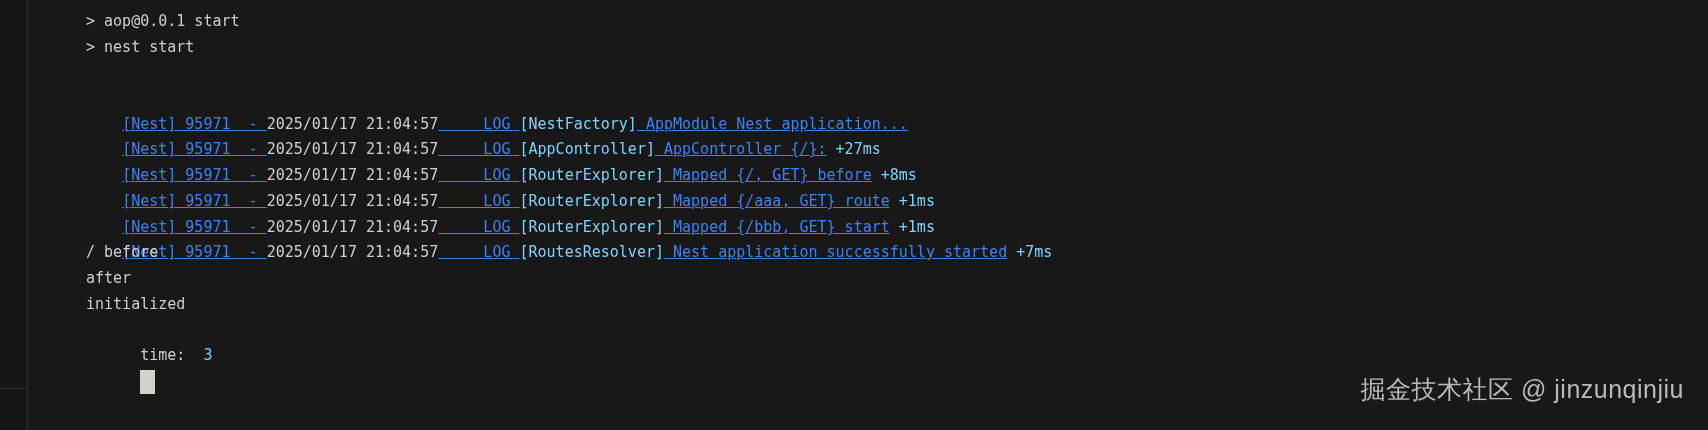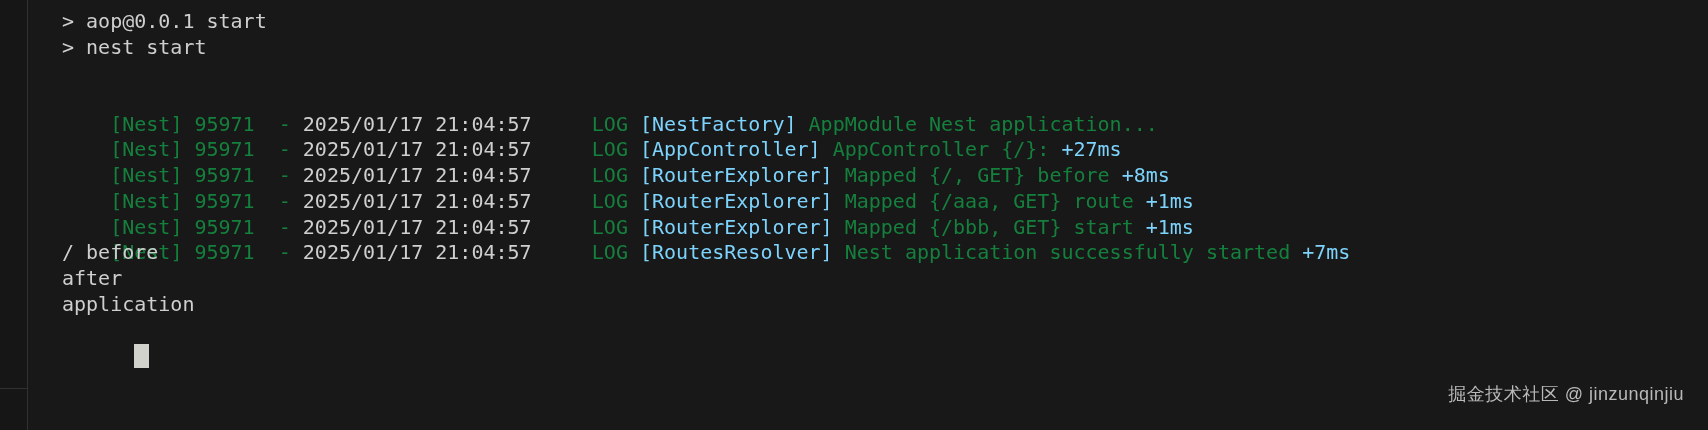--- a/index.html
+++ b/index.html
@@ -30,38 +30,39 @@
   }
   .content {
     position: absolute;
     left: 0; top: 0;
     width: 100%;
     padding: 9px 0 0 62px;
   }
   .line {
     height: 25.7px;
     white-space: pre;
-    font-size: 20px;
+    font-size: 15px;
     line-height: 25.7px;
+    margin-left: 24px;
   }
   .fg     { color: #cfcfcf; }
-  .green  { color: #15803d; }
+  .green  { color: #3b82f6; text-decoration: underline; }
   .yellow { color: #7dd3fc; }
   .cursor {
     display: inline-block;
     width: 15px; height: 24px;
     margin-top: 1px;
     background: #d2d2cc;
     vertical-align: top;
   }
   .watermark {
     position: absolute;
     right: 24px; bottom: 24px;
     font-family: "Liberation Sans", "DejaVu Sans", sans-serif;
-    font-size: 18px;
+    font-size: 25px;
     color: #b9b9b9;
     letter-spacing: 0.5px;
   }
 </style>
 </head>
 <body>
 
 <div class="terminal">
 
   <div class="gutter">
@@ -96,22 +97,25 @@
     <span class="green">[Nest] 95971  - </span><span class="fg">2025/01/17 21:04:57</span><span class="green">     LOG </span><span class="yellow">[RouterExplorer]</span><span class="green"> Mapped {/bbb, GET} start</span><span class="yellow"> +1ms</span>
   </div>
 
   <div class="line">
     <span class="green">[Nest] 95971  - </span><span class="fg">2025/01/17 21:04:57</span><span class="green">     LOG </span><span class="yellow">[RoutesResolver]</span><span class="green"> Nest application successfully started</span><span class="yellow"> +7ms</span>
   </div>
 </div>
 
     <div class="line fg">/ before</div>
     <div class="line fg">after</div>
-    <div class="line fg">application</div>
+    <div class="line fg">initialized</div>
 
+    <div class="line">
+      <span class="fg">time:  </span><span class="yellow">3</span>
+    </div>
 
     <div class="line">
       <span class="cursor"></span>
     </div>
 
   </div>
 
   <div class="watermark">掘金技术社区 @ jinzunqinjiu</div>
 
 </div>

